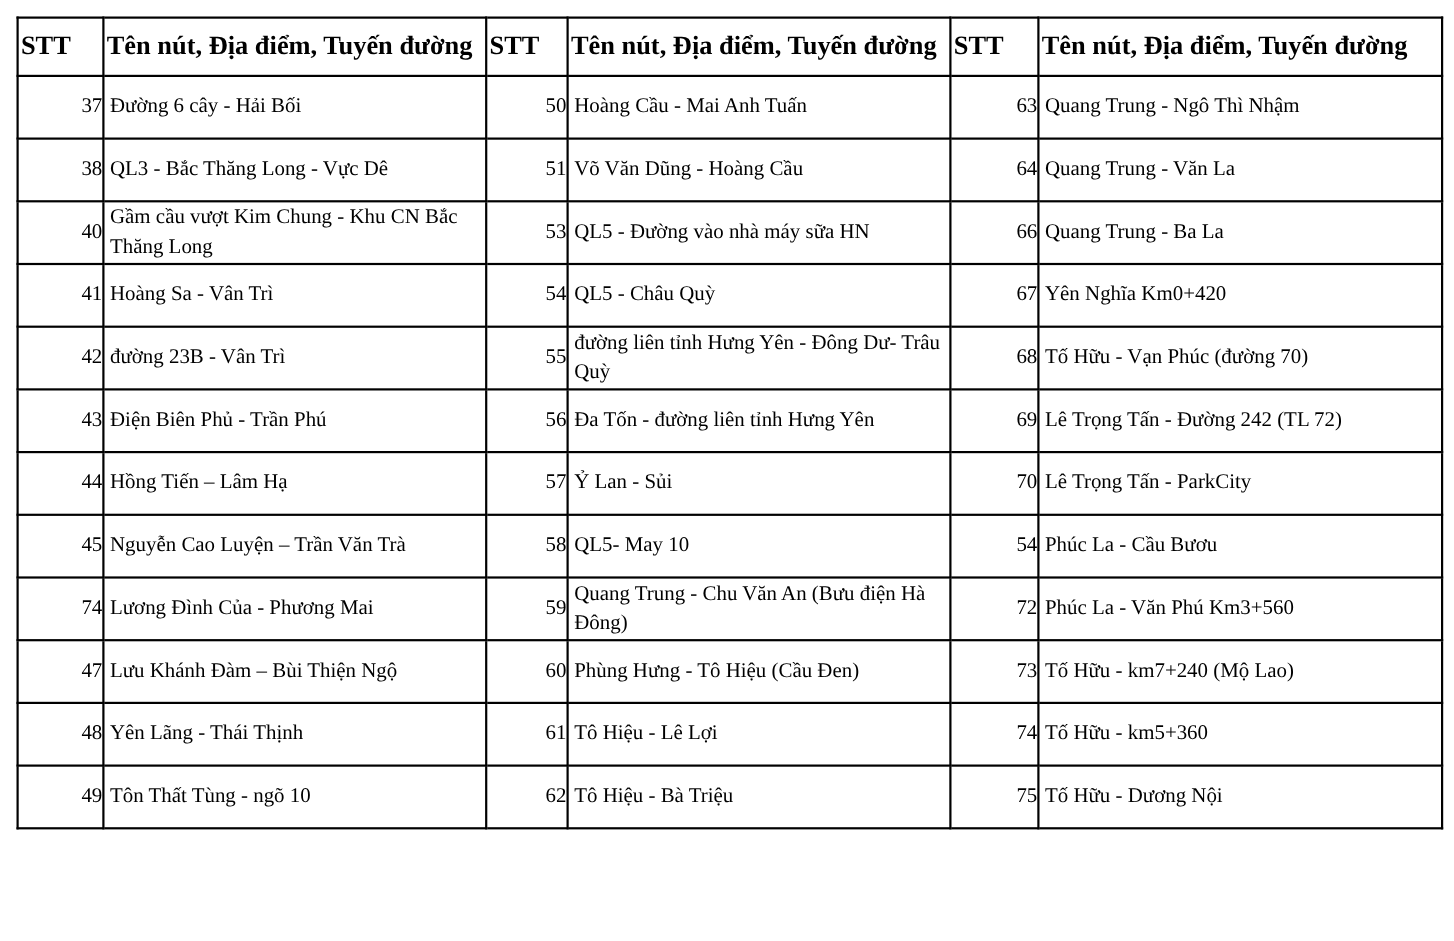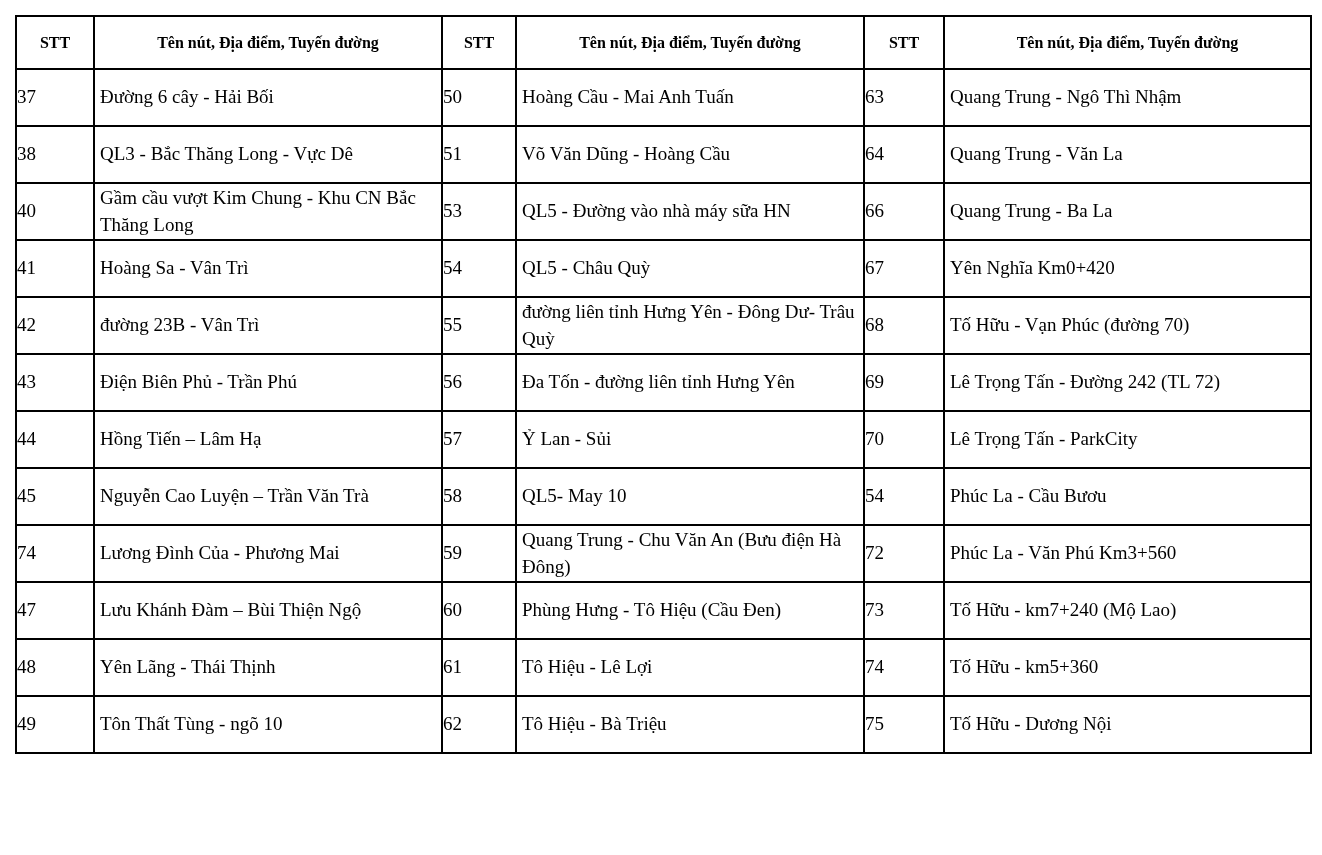--- a/index.html
+++ b/index.html
@@ -17,33 +17,33 @@
     background: #ffffff;
   }
   table.grid th, table.grid td {
     border: 2px solid #000000;
     font-family: "Liberation Serif", "DejaVu Serif", serif;
     color: #000000;
     vertical-align: middle;
     overflow: hidden;
   }
   table.grid th {
-    font-size: 16px;
+    font-size: 24px;
     font-weight: bold;
-    text-align: center;
+    text-align: left;
     height: 51px;
     padding: 0 2px;
   }
   table.grid td {
     font-size: 19px;
     height: 55px;
     line-height: 1.38;
   }
   td.stt-cell {
-    text-align: left;
+    text-align: right;
     padding: 0;
   }
   td.name-cell {
     text-align: left;
     padding: 0 6px 0 5px;
     border-radius: 15px;
   }
 </style>
 </head>
 <body>

